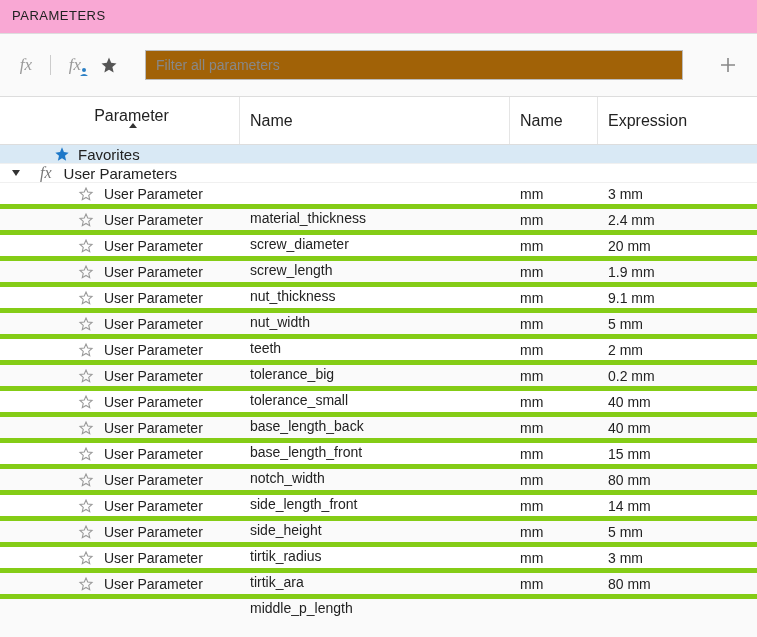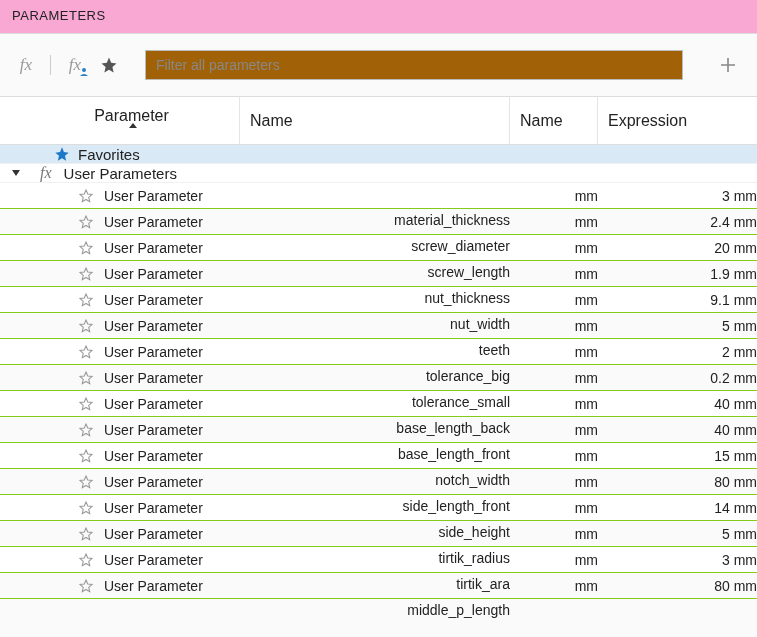--- a/index.html
+++ b/index.html
@@ -113,22 +113,21 @@
     font-style: italic;
     color:#777;
     margin: 0 4px 0 8px;
     font-size:16px;
   }
   .param-row {
     display:flex;
     align-items:center;
     height: 26px;
     font-size: 14px;
-    border-bottom: 1px solid #84cc16;
-    text-align: right;
+    border-bottom: 5px solid #84cc16;
   }
   .param-row:nth-child(even){ background:#fafafa; }
   .param-row:nth-child(odd){ background:#fff; }
   .cell-param {
     width:240px;
     display:flex;align-items:center;
     padding-left: 78px;
     gap:10px;
   }
   .cell-name { width:270px; padding-left:10px;margin-top:48px;}

